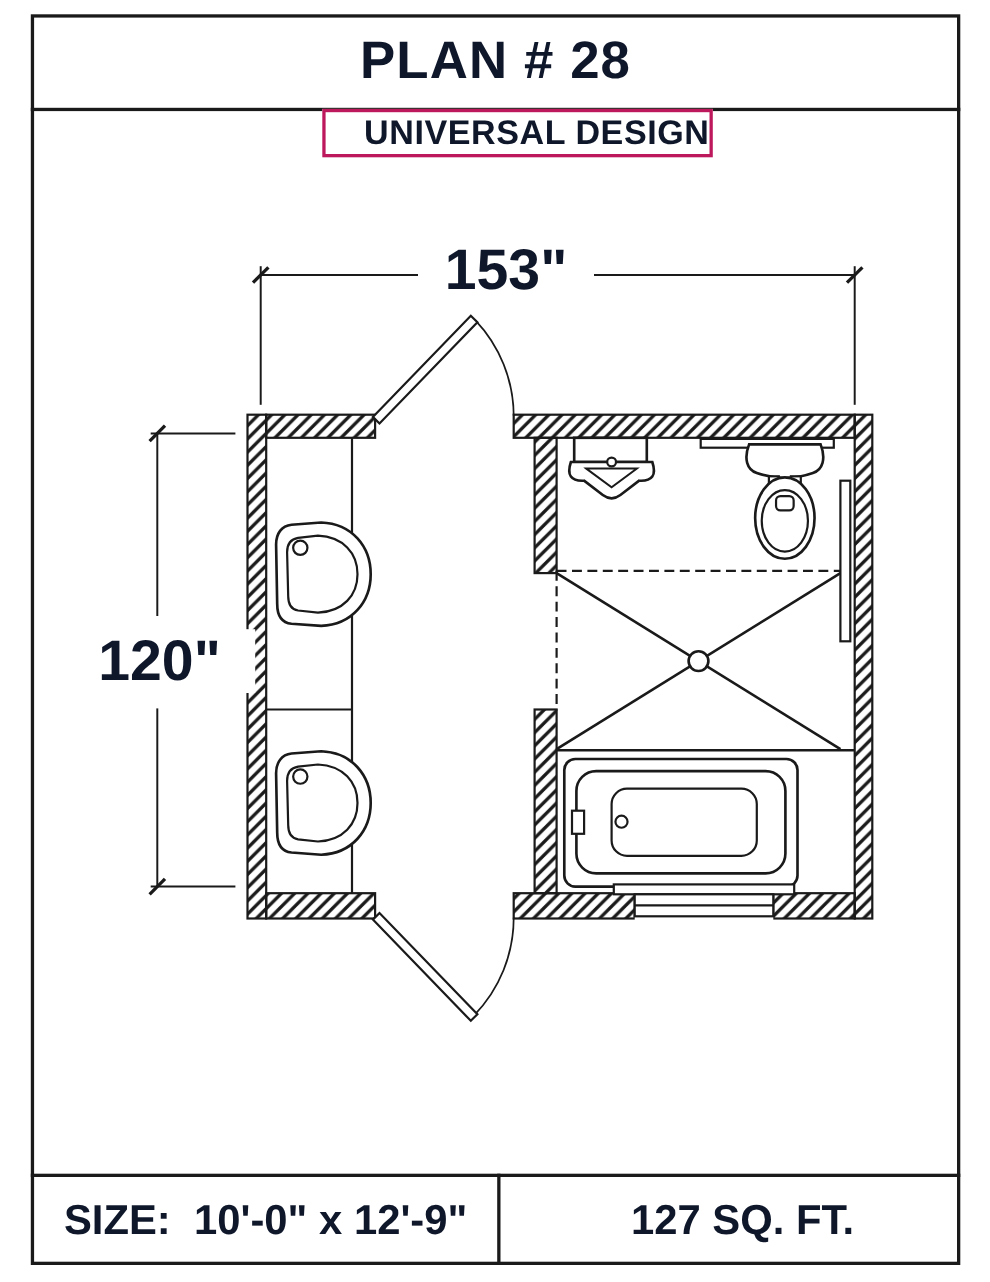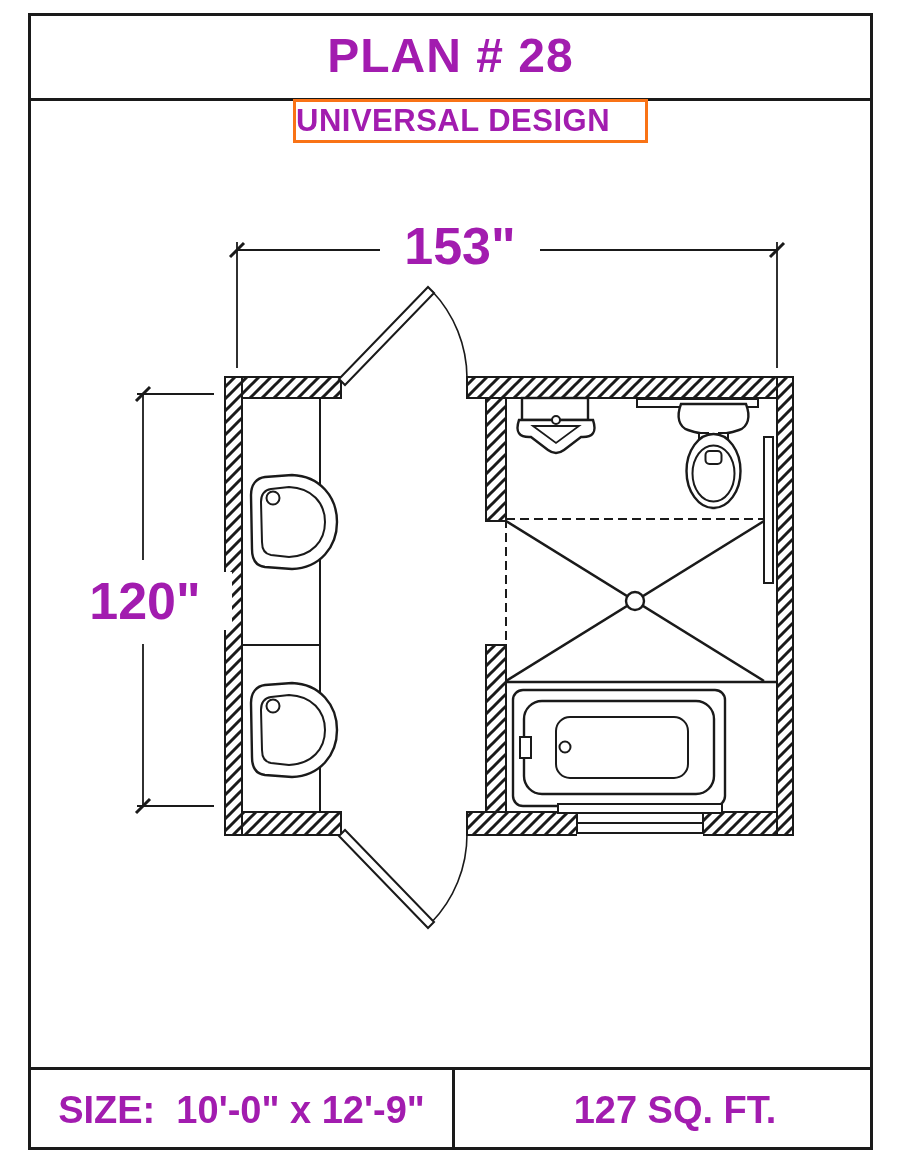--- a/index.html
+++ b/index.html
@@ -1,25 +1,25 @@
 <!DOCTYPE html>
 <html><head>
 <meta charset="utf-8">
 <style>
   html,body{margin:0;padding:0;background:#ffffff;}
   .page{position:relative;width:900px;height:1165px;background:#ffffff;overflow:hidden;
-        font-family:"Liberation Sans", sans-serif;color:#a21caf;}
+        font-family:"Liberation Sans", sans-serif;color:#0f172a;}
   .abs{position:absolute;}
   .sheet-border{left:28px;top:13px;width:839px;height:1131px;border:3px solid #1a1a1a;}
   .hline{background:#1a1a1a;height:3px;}
   .vline{background:#1a1a1a;width:3px;}
   .title{left:28px;top:16px;width:845px;height:78px;display:flex;align-items:center;justify-content:center;
          font-size:48px;font-weight:bold;letter-spacing:1px;}
-  .badge-box{left:293px;top:99px;width:349px;height:38px;border:3px solid #f97316;background:#fff;
-             display:flex;align-items:center;justify-content:flex-start;}
+  .badge-box{left:293px;top:99px;width:349px;height:38px;border:3px solid #be185d;background:#fff;
+             display:flex;align-items:center;justify-content:flex-end;}
   .badge-text{font-size:31px;font-weight:bold;letter-spacing:0.5px;}
   .dim-label{font-size:52px;font-weight:bold;text-align:center;background:#fff;}
   .dim-w{left:380px;top:217px;width:160px;height:58px;line-height:58px;}
   .dim-h{left:58px;top:572px;width:174px;height:58px;line-height:58px;}
   .footer-cell{top:1070px;height:80px;display:flex;align-items:center;justify-content:center;
                font-size:38px;font-weight:bold;white-space:pre;}
   .fc-left{left:31px;width:421px;}
   .fc-right{left:466px;width:418px;}
   svg .wall{fill:url(#hatch);stroke:#1a1a1a;stroke-width:2;}
   svg .fx{fill:#ffffff;stroke:#1a1a1a;stroke-width:2.4;}

